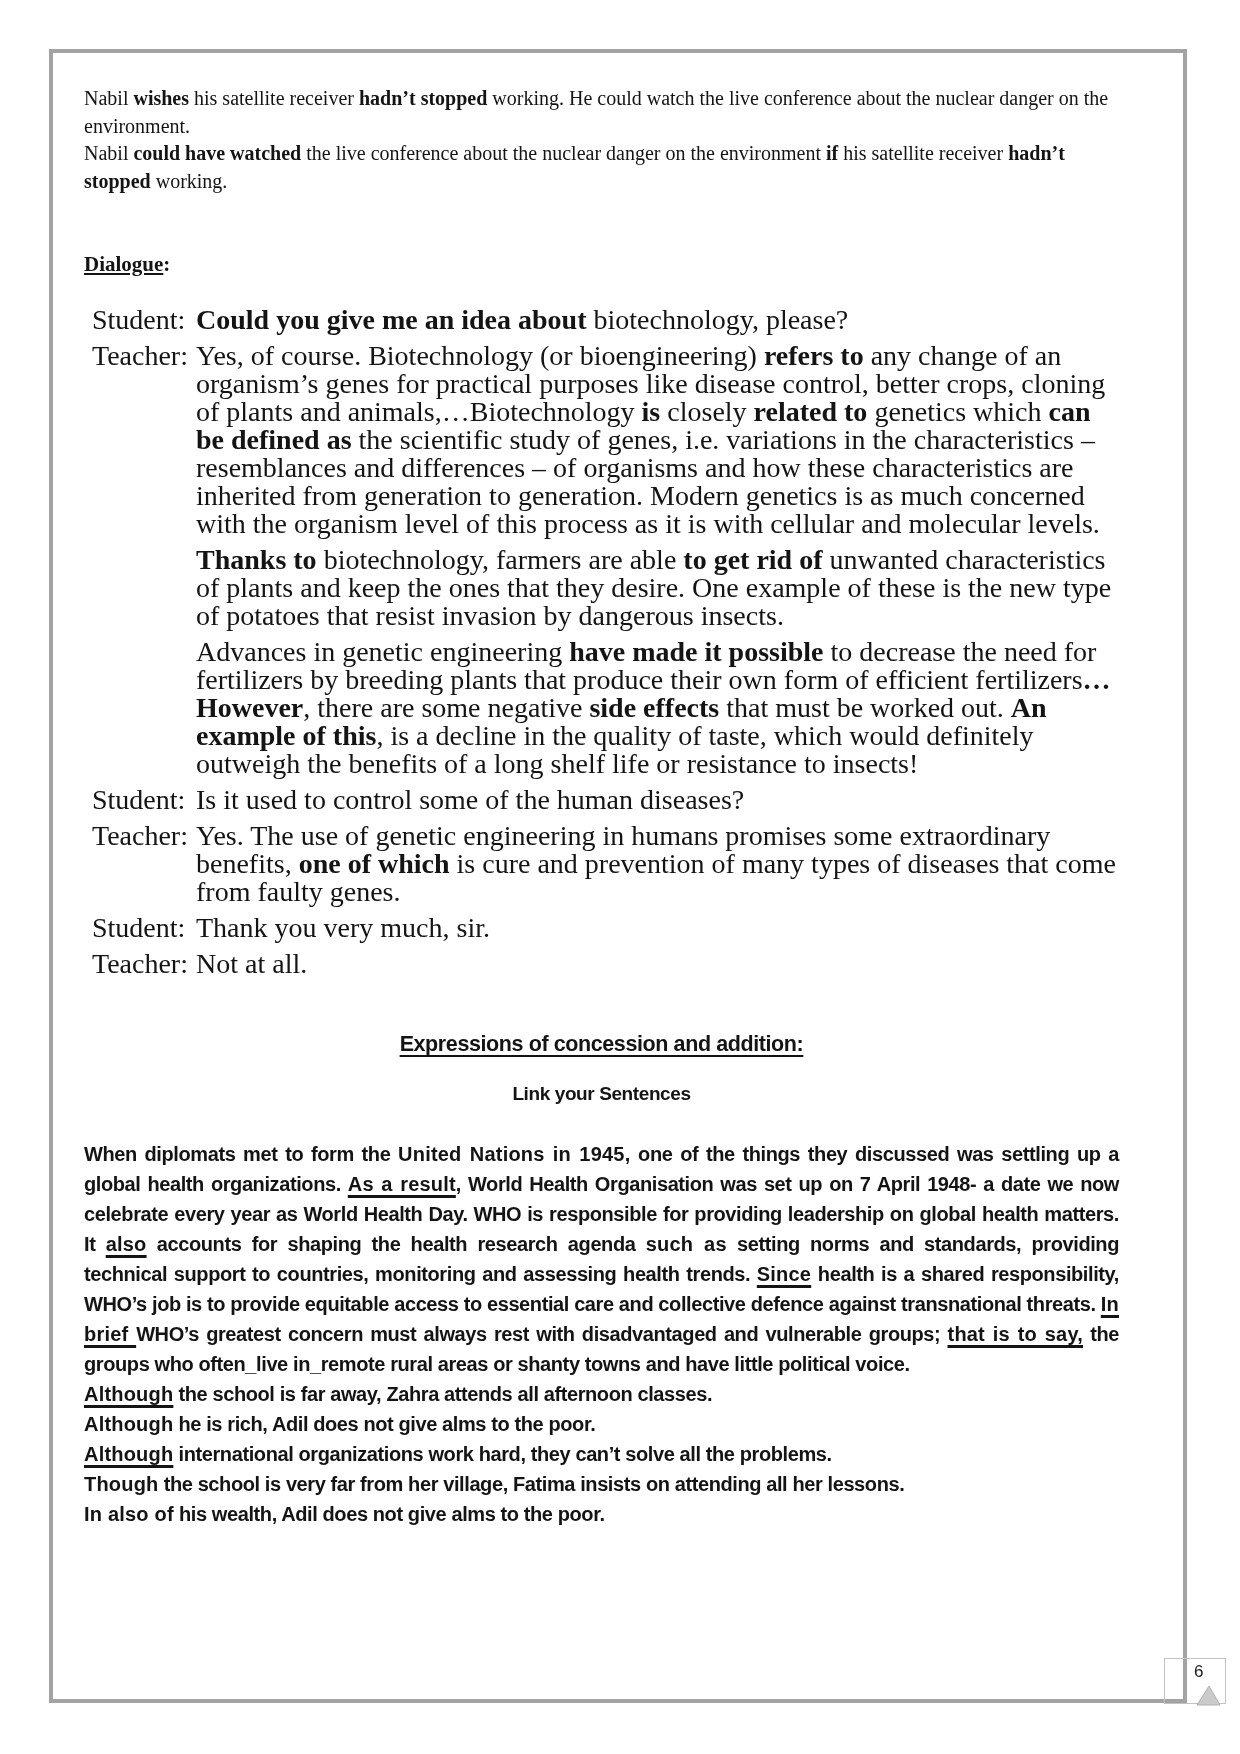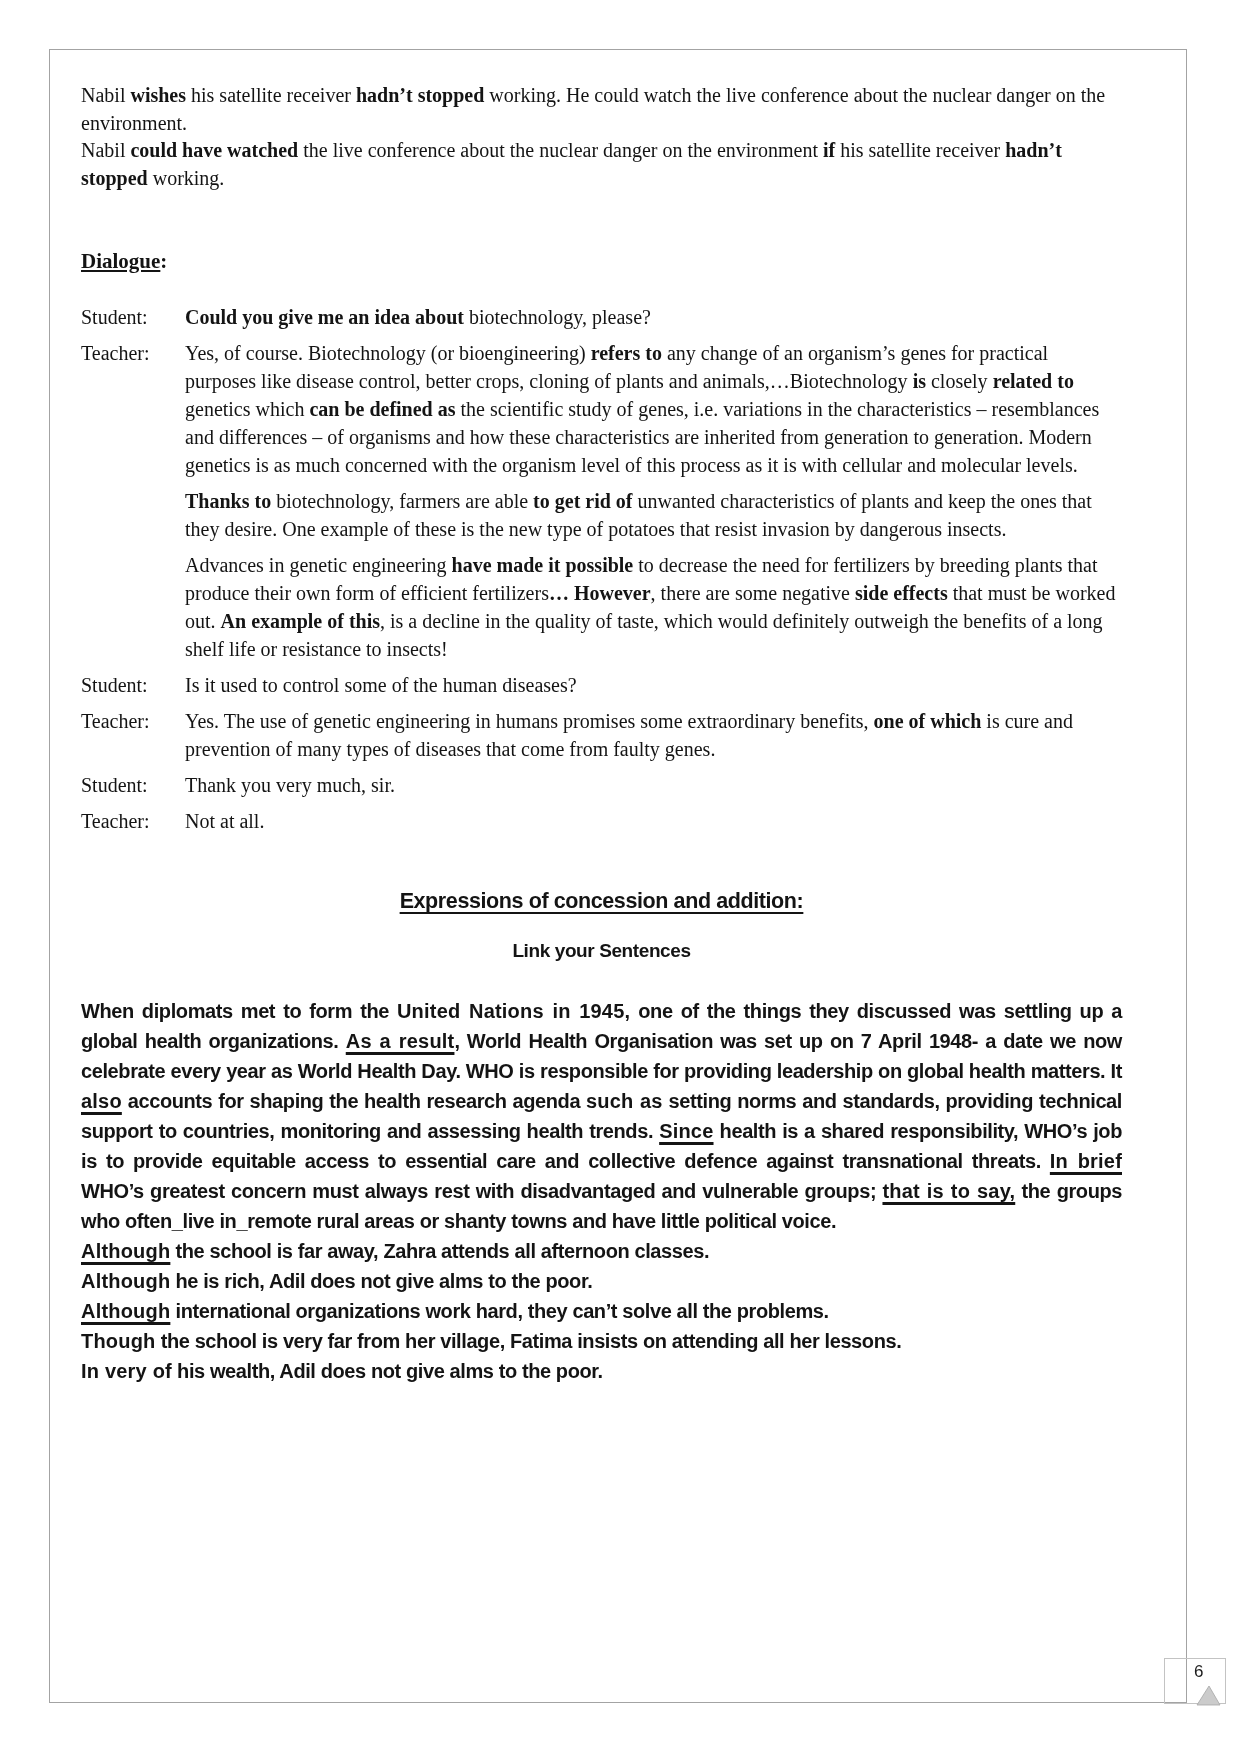--- a/index.html
+++ b/index.html
@@ -3,34 +3,34 @@
 <meta charset="utf-8">
 <style>
   html,body { margin:0; padding:0; }
   body {
     width:1240px; height:1754px; background:#ffffff; position:relative;
     font-family:"Liberation Serif", serif; color:#141414;
     -webkit-font-smoothing:antialiased;
   }
   .frame {
     position:absolute; left:49px; top:49px; width:1138px; height:1654px;
-    border:1px solid #a3a3a3; box-sizing:border-box;
+    border:4px solid #a3a3a3; box-sizing:border-box;
     padding:32px 64px 0 31px; overflow:hidden;
   }
   
   .serif { font-size:20px; line-height:27.5px; }
   .intro p { margin:0; }
   .b { font-weight:bold; }
   .u { text-decoration:underline; text-underline-offset:3px; }
   .dialogue-heading {
     margin:57px 0 29px 0; font-size:21px; font-weight:bold;
   }
   .dialogue-heading .hu { text-decoration:underline; }
   .turn {
-    padding-left:104px; font-size:20px; line-height:28px; margin:0 0 8px 0;
+    padding-left:104px; font-size:28px; line-height:28px; margin:0 0 8px 8px;
   }
   .turn .speaker { display:inline-block; width:104px; margin-left:-104px; vertical-align:top; }
   
   .sans { font-family:"Liberation Sans", sans-serif; font-weight:bold; letter-spacing:-0.4px; }
   .section-heading {
     font-size:21.5px; margin:54px 0 0 0;
     text-decoration:underline; text-decoration-thickness:2px; text-underline-offset:4px;text-align:center;
   }
   .sub-heading { text-align:center; font-size:19px; margin:26px 0 0 0; }
   .who {
@@ -80,21 +80,21 @@
 
   <div class="sans sub-heading">Link your Sentences</div>
 
   <div class="sans who"><span>When diplomats met to form the </span><span class="w">United Nations in 1945,</span><span> one of the things they discussed was settling up a global health organizations. </span><span class="u w">As a result</span><span>, World Health Organisation was set up on 7 April 1948- a date we now celebrate every year as World Health Day. WHO is responsible for providing leadership on global health matters. It </span><span class="u w">also</span><span> accounts for shaping the health research agenda </span><span class="w">such as</span><span> setting norms and standards, providing technical support to countries, monitoring and assessing health trends. </span><span class="u w">Since</span><span> health is a shared responsibility, WHO’s job is to provide equitable access to essential care and collective defence against transnational threats. </span><span class="u w">In brief </span><span> WHO’s greatest concern must always rest with disadvantaged and vulnerable groups; </span><span class="u w">that is to say,</span><span> the groups who often_live in_remote rural areas or shanty towns and have little political voice.</span></div>
 
   <div class="sans examples" id="examples">
       <div class="example-line"><span class="u w">Although</span><span> the school is far away, Zahra attends all afternoon classes.</span></div>
       <div class="example-line"><span class="w">Although</span><span> he is rich, Adil does not give alms to the poor.</span></div>
       <div class="example-line"><span class="u w">Although</span><span> international organizations work hard, they can’t solve all the problems.</span></div>
       <div class="example-line"><span class="w">Though</span><span> the school is very far from her village, Fatima insists on attending all her lessons.</span></div>
-      <div class="example-line"><span class="w">In very of</span><span> his wealth, Adil does not give alms to the poor.</span></div>
+      <div class="example-line"><span class="w">In also of</span><span> his wealth, Adil does not give alms to the poor.</span></div>
     </div>
 
 </div>
 
 <div class="page-num-box">
   <span class="page-num">6</span>
   <svg class="fold" width="26" height="20" viewBox="0 0 26 20">
     <polygon points="13,0 24,19 1,19" fill="#cbcbcb" stroke="#a6a6a6" stroke-width="0.8"></polygon>
   </svg>
 </div>

